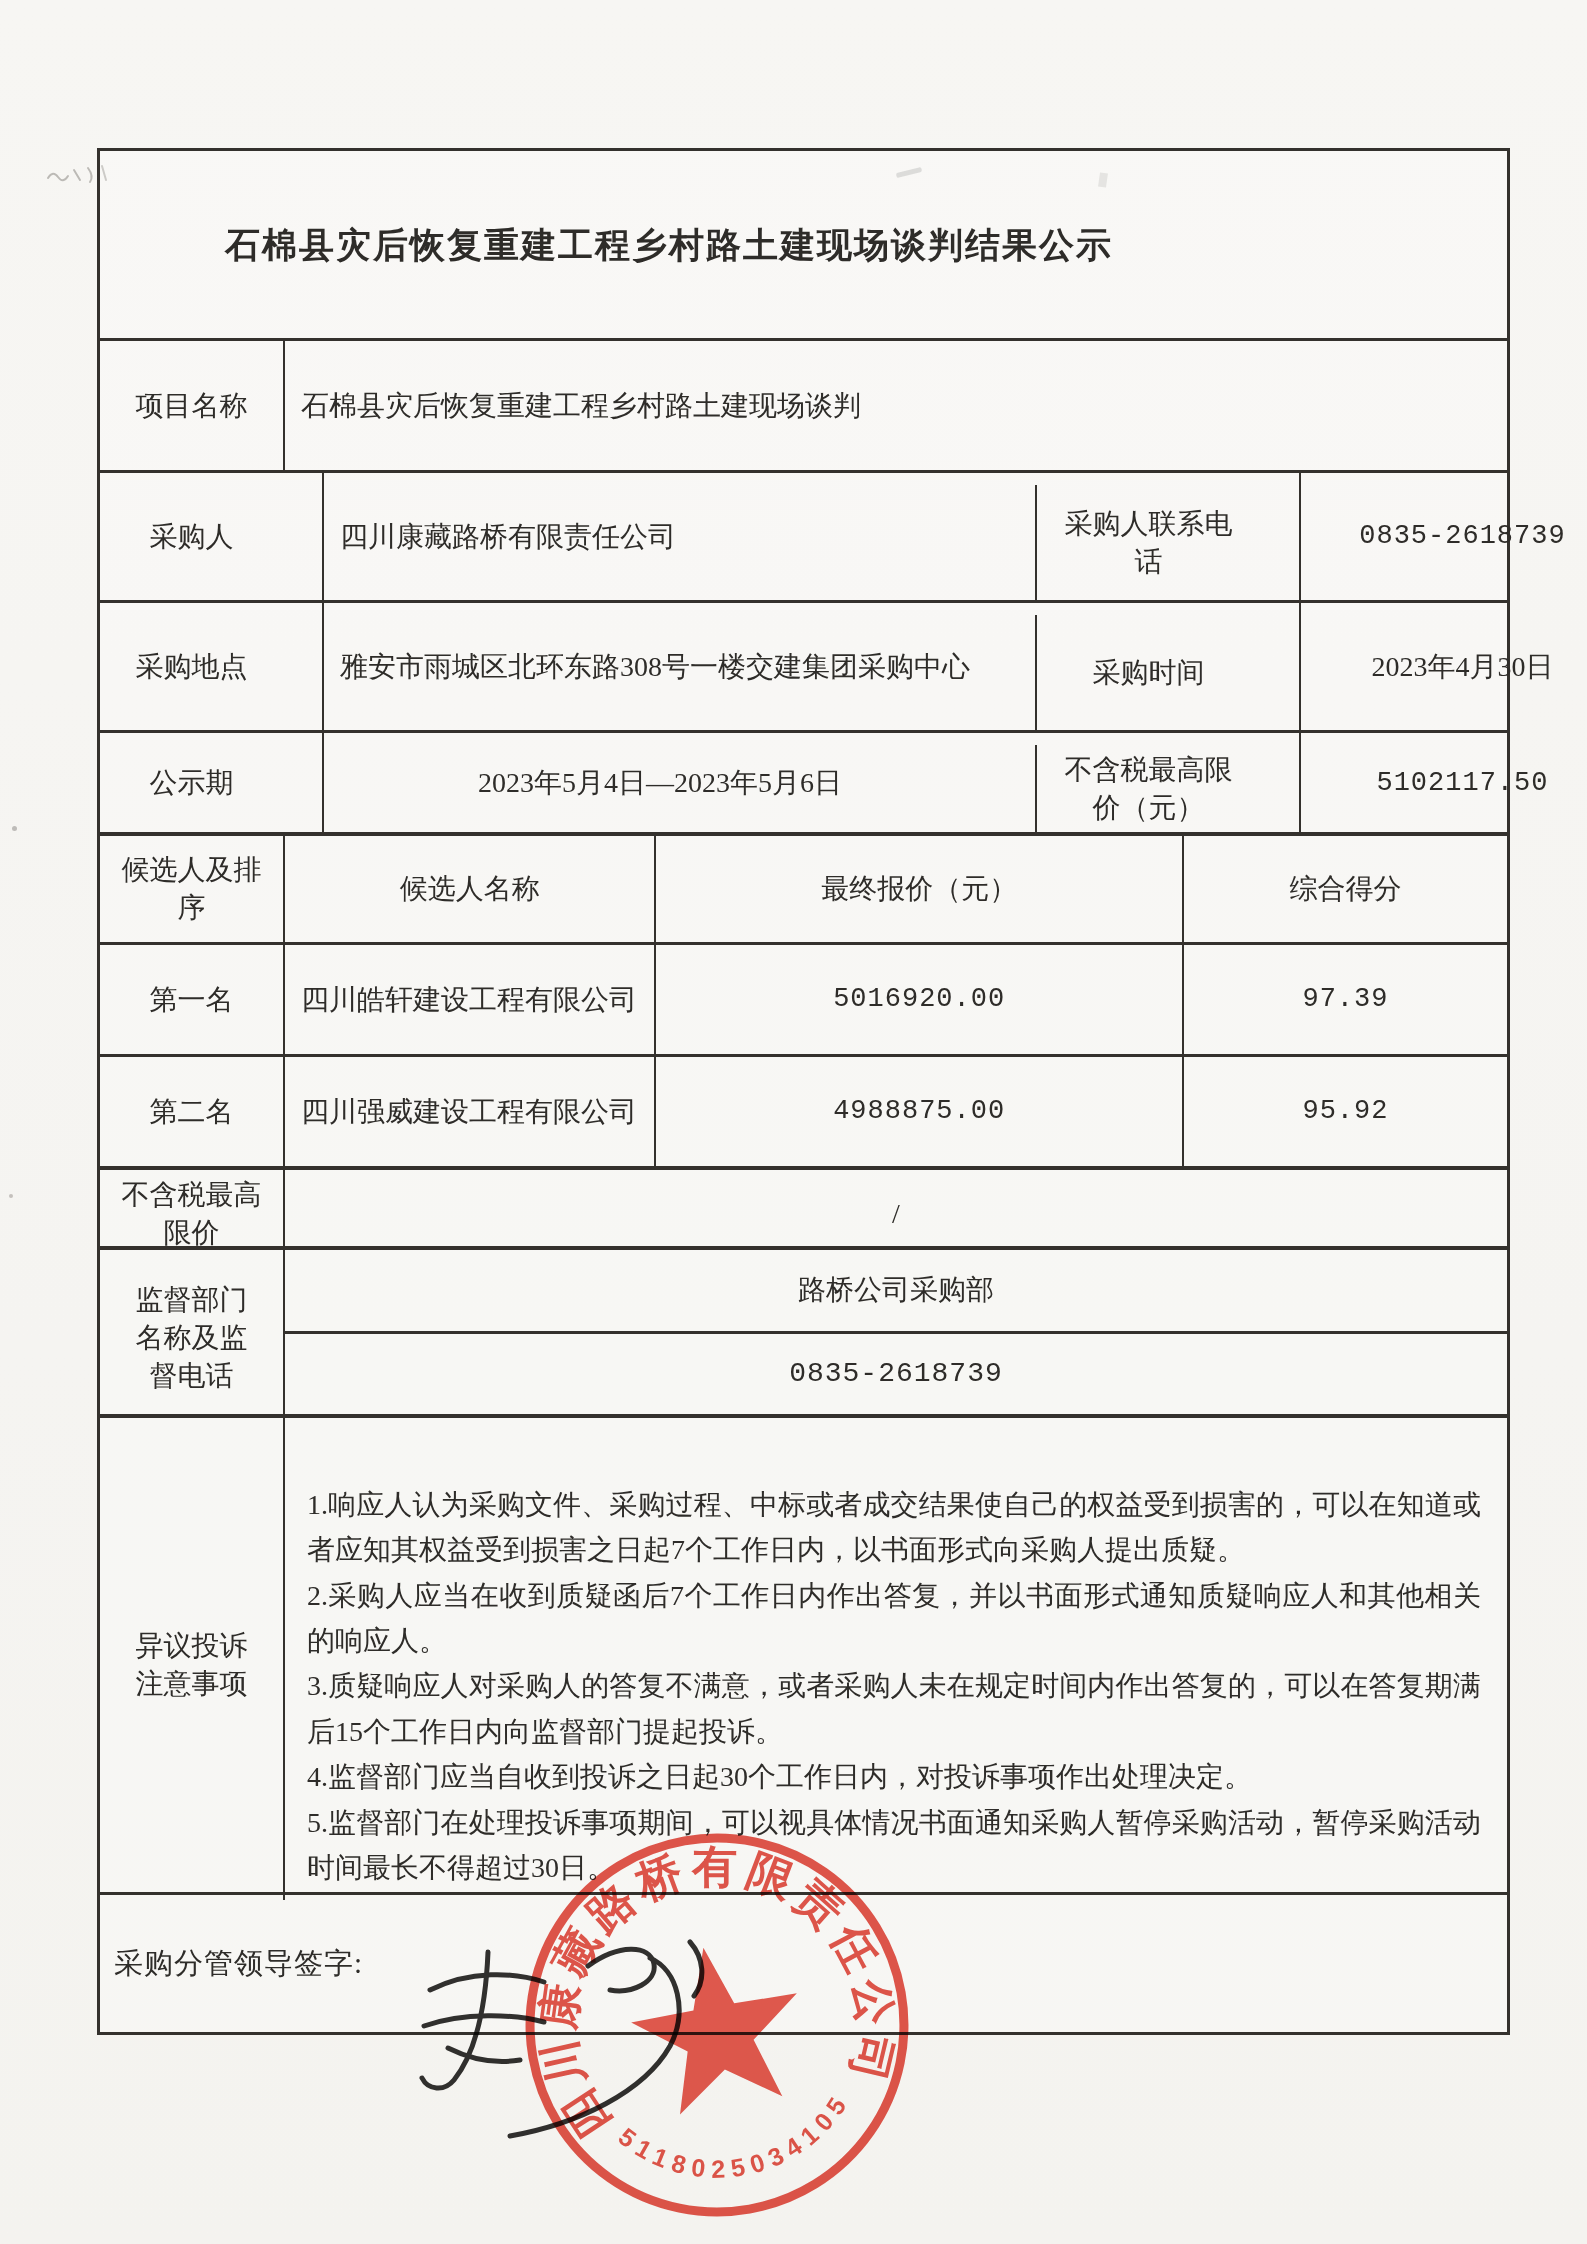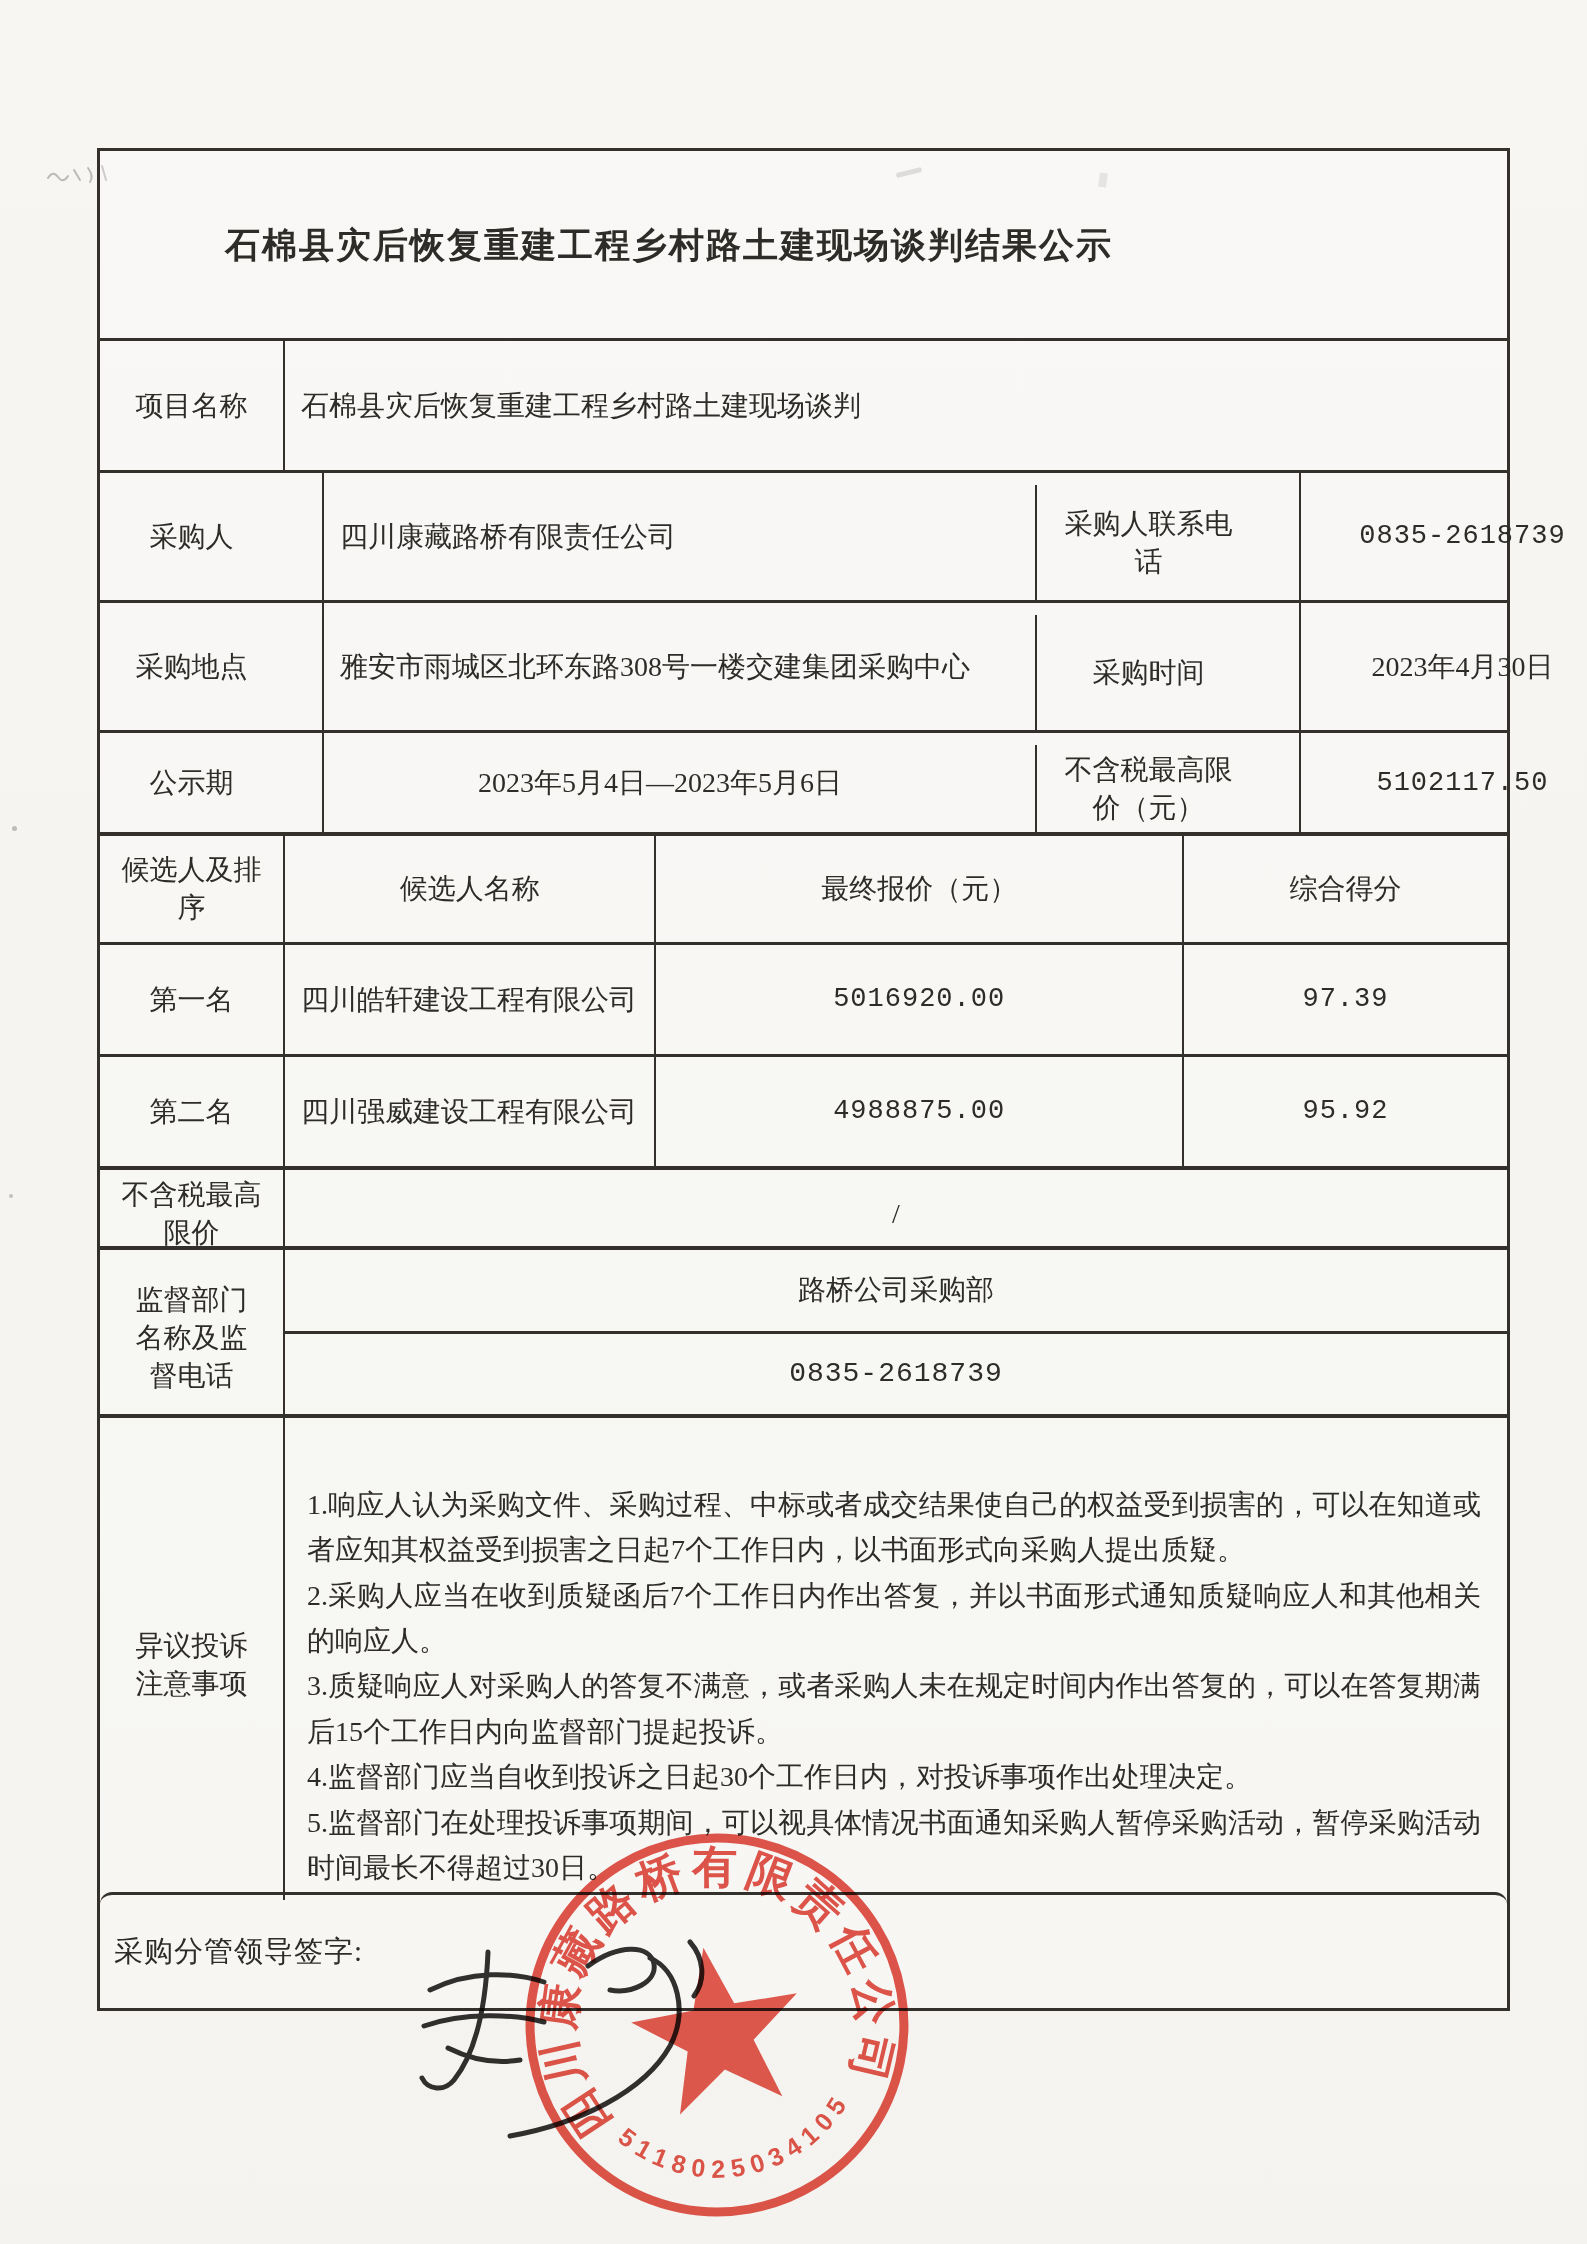--- a/index.html
+++ b/index.html
@@ -46,21 +46,21 @@
   .r-title{height:187px;}
   .r-project{height:132px;}
   .r-purchaser{height:130px;}
   .r-location{height:130px;}
   .r-publicity{height:102px;}
   .r-candhead{height:110px;}
   .r-cand{height:112px;}
   .r-other{height:80px;}
   .r-superv{height:168px;}
   .r-objection{height:478px;}
-  .r-sign{height:116px;border-radius:12px;}
+  .r-sign{height:140px;}
 
   .title-cell{
     display:flex;align-items:center;justify-content:flex-start;
     padding-left:125px;
     font-family:"Liberation Sans","DejaVu Sans",sans-serif;
     font-weight:700;font-size:35px;letter-spacing:2px;
   }
   .sup-stack{display:flex;flex-direction:column;border-left:2px solid var(--line);}
   .sup-half{flex:1;display:flex;align-items:center;justify-content:center;font-size:28px;}
   .sup-half.bottom{border-top:3px solid var(--line);}

